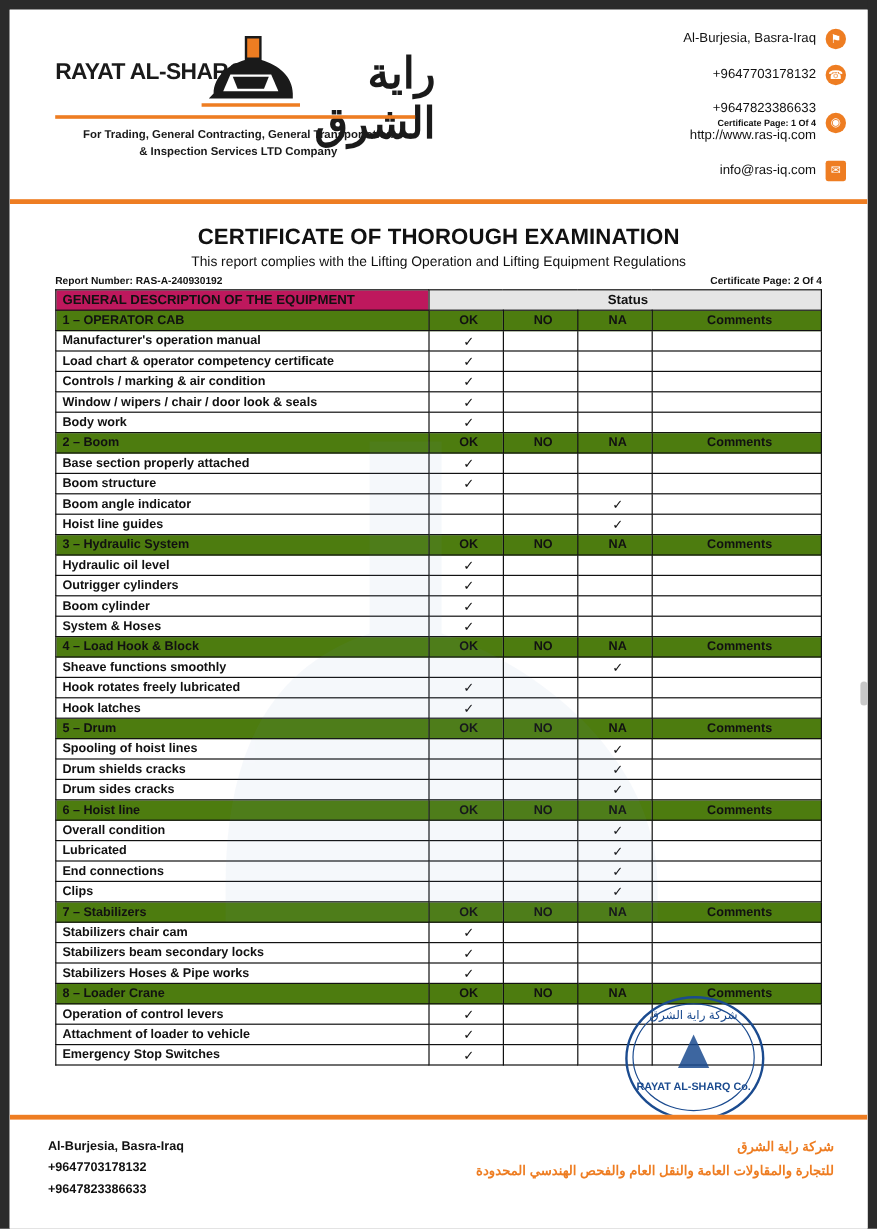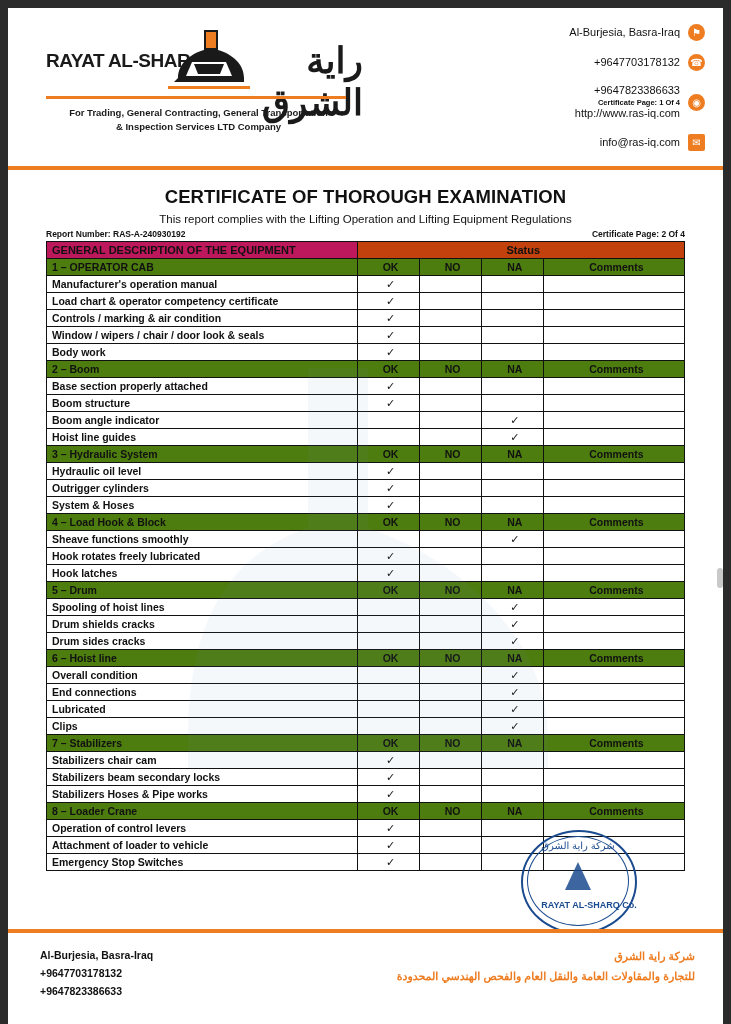--- a/index.html
+++ b/index.html
@@ -182,21 +182,21 @@
   .col-ok, .col-no, .col-na { width: 55px; }
   .col-com { width: 125px; }
 
   .hdr-desc {
     background: #be185d;
     font-weight: bold;
     font-size: 11px;
     text-align: left;
   }
   .hdr-status {
-    background: #c2410c;
+    background: #e5e5e5;
     font-weight: bold;
     font-size: 11px;
     text-align: center;
     margin-top: 20px;
   }
   tr.section td {
     background: #4d7c0f;
     font-weight: bold;
   }
   tr.section td.c {
@@ -245,21 +245,21 @@
     left: 0;
     width: 130px;
     text-align: center;
     font-size: 10px;
     color: #1b4b8f;
     direction: rtl;
   }
   .stamp .en {
     position: absolute;
     top: 74px;
-    left: 11px;
+    left: 0;
     width: 130px;
     text-align: center;
     font-size: 9px;
     font-weight: bold;
     color: #1b4b8f;
   }
   .stamp .derrick {
     position: absolute;
     left: 52px;
     top: 36px;
@@ -494,20 +494,27 @@
               <td class="mark"></td>
             </tr>
             <tr>
               <td class="item">Outrigger cylinders</td>
               <td class="mark">✓</td>
               <td class="mark"></td>
               <td class="mark"></td>
               <td class="mark"></td>
             </tr>
             <tr>
+              <td class="item">Boom cylinder</td>
+              <td class="mark">✓</td>
+              <td class="mark"></td>
+              <td class="mark"></td>
+              <td class="mark"></td>
+            </tr>
+            <tr>
               <td class="item">System &amp; Hoses</td>
               <td class="mark">✓</td>
               <td class="mark"></td>
               <td class="mark"></td>
               <td class="mark"></td>
             </tr>
             <tr class="section">
               <td>4 – Load Hook &amp; Block</td>
               <td class="c">OK</td>
               <td class="c">NO</td>
@@ -571,28 +578,28 @@
               <td class="c">Comments</td>
             </tr>
             <tr>
               <td class="item">Overall condition</td>
               <td class="mark"></td>
               <td class="mark"></td>
               <td class="mark">✓</td>
               <td class="mark"></td>
             </tr>
             <tr>
+              <td class="item">Lubricated</td>
+              <td class="mark"></td>
+              <td class="mark"></td>
+              <td class="mark">✓</td>
+              <td class="mark"></td>
+            </tr>
+            <tr>
               <td class="item">End connections</td>
-              <td class="mark"></td>
-              <td class="mark"></td>
-              <td class="mark">✓</td>
-              <td class="mark"></td>
-            </tr>
-            <tr>
-              <td class="item">Lubricated</td>
               <td class="mark"></td>
               <td class="mark"></td>
               <td class="mark">✓</td>
               <td class="mark"></td>
             </tr>
             <tr>
               <td class="item">Clips</td>
               <td class="mark"></td>
               <td class="mark"></td>
               <td class="mark">✓</td>

